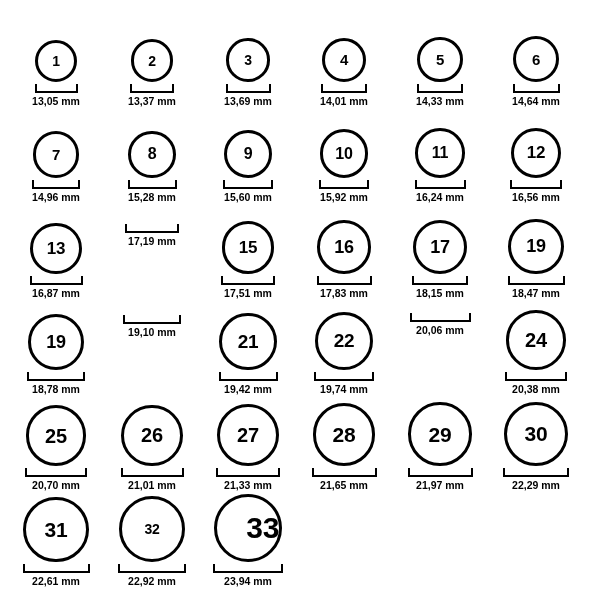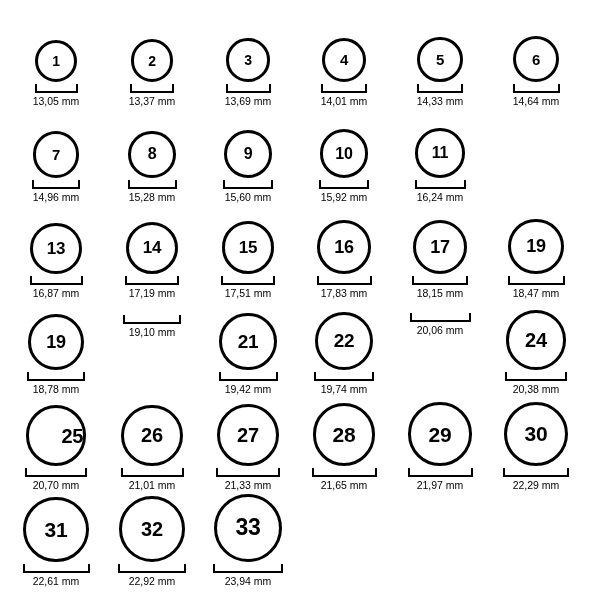--- a/index.html
+++ b/index.html
@@ -73,21 +73,21 @@
     bottom: 0;
     width: 2px;
     height: 7px;
     background: #000000;
   }
   .measure-bar::before { left: 0; }
   .measure-bar::after { right: 0; }
   .measure-label {
     margin-top: 2px;
     font-size: 10.5px;
-    font-weight: normal;
+    font-weight: bold;
     color: #000000;
     white-space: nowrap;
   }
 </style>
 </head>
 <body>
 
 <div id="sizer-chart">
     <div class="row">
       <div class="cell">
@@ -195,37 +195,44 @@
       <div class="cell">
         <div style="height: 22.2802px;"></div>
         <div class="ring" style="width: 49.7198px; height: 49.7198px; font-size: 16px;">
           <span class="ring-num">11</span>
         </div>
         <div class="measure">
           <div class="measure-bar" style="width: 51px;"></div>
           <div class="measure-label">16,24 mm</div>
         </div>
       </div>
+      <div class="cell">
+        <div style="height: 21.5058px;"></div>
+        <div class="ring" style="width: 50.4942px; height: 50.4942px; font-size: 17px;">
+          <span class="ring-num">12</span>
+        </div>
+        <div class="measure">
+          <div class="measure-bar" style="width: 52px;"></div>
+          <div class="measure-label">16,56 mm</div>
+        </div>
+      </div>
     </div>
     <div class="row">
       <div class="cell">
         <div style="height: 20.7556px;"></div>
         <div class="ring" style="width: 51.2444px; height: 51.2444px; font-size: 17px;">
           <span class="ring-num">13</span>
         </div>
         <div class="measure">
           <div class="measure-bar" style="width: 53px;"></div>
           <div class="measure-label">16,87 mm</div>
         </div>
       </div>
       <div class="cell">
         <div style="height: 19.9812px;"></div>
-        <div class="ring" style="width: 52.0188px; height: 52.0188px; font-size: 17px;">
-          <span class="ring-num">14</span>
-        </div>
         <div class="measure">
           <div class="measure-bar" style="width: 54px;"></div>
           <div class="measure-label">17,19 mm</div>
         </div>
       </div>
       <div class="cell">
         <div style="height: 19.2068px;"></div>
         <div class="ring" style="width: 52.7932px; height: 52.7932px; font-size: 17px;">
           <span class="ring-num">15</span>
         </div>
@@ -317,21 +324,21 @@
         </div>
         <div class="measure">
           <div class="measure-bar" style="width: 62px;"></div>
           <div class="measure-label">20,38 mm</div>
         </div>
       </div>
     </div>
     <div class="row">
       <div class="cell">
         <div style="height: 11.487px;"></div>
-        <div class="ring" style="width: 60.513px; height: 60.513px; font-size: 20px; justify-content: flex-end;">
+        <div class="ring" style="width: 60.513px; height: 60.513px; font-size: 20px;">
           <span class="ring-num">25</span>
         </div>
         <div class="measure">
           <div class="measure-bar" style="width: 62px;"></div>
           <div class="measure-label">20,70 mm</div>
         </div>
       </div>
       <div class="cell">
         <div style="height: 10.7368px;"></div>
         <div class="ring" style="width: 61.2632px; height: 61.2632px; font-size: 20px;">
@@ -389,31 +396,31 @@
         <div class="ring" style="width: 65.1352px; height: 65.1352px; font-size: 21px;">
           <span class="ring-num">31</span>
         </div>
         <div class="measure">
           <div class="measure-bar" style="width: 67px;"></div>
           <div class="measure-label">22,61 mm</div>
         </div>
       </div>
       <div class="cell">
         <div style="height: 6.1146px;"></div>
-        <div class="ring" style="width: 65.8854px; height: 65.8854px; font-size: 20px;">
+        <div class="ring" style="width: 65.8854px; height: 65.8854px; font-size: 14px;">
           <span class="ring-num">32</span>
         </div>
         <div class="measure">
           <div class="measure-bar" style="width: 68px;"></div>
           <div class="measure-label">22,92 mm</div>
         </div>
       </div>
       <div class="cell">
         <div style="height: 3.6462px;"></div>
-        <div class="ring" style="width: 68.3538px; height: 68.3538px; font-size: 23px;">
+        <div class="ring" style="width: 68.3538px; height: 68.3538px; font-size: 30px; justify-content: flex-end;">
           <span class="ring-num">33</span>
         </div>
         <div class="measure">
           <div class="measure-bar" style="width: 70px;"></div>
           <div class="measure-label">23,94 mm</div>
         </div>
       </div>
       <div class="cell empty"></div>
       <div class="cell empty"></div>
       <div class="cell empty"></div>

